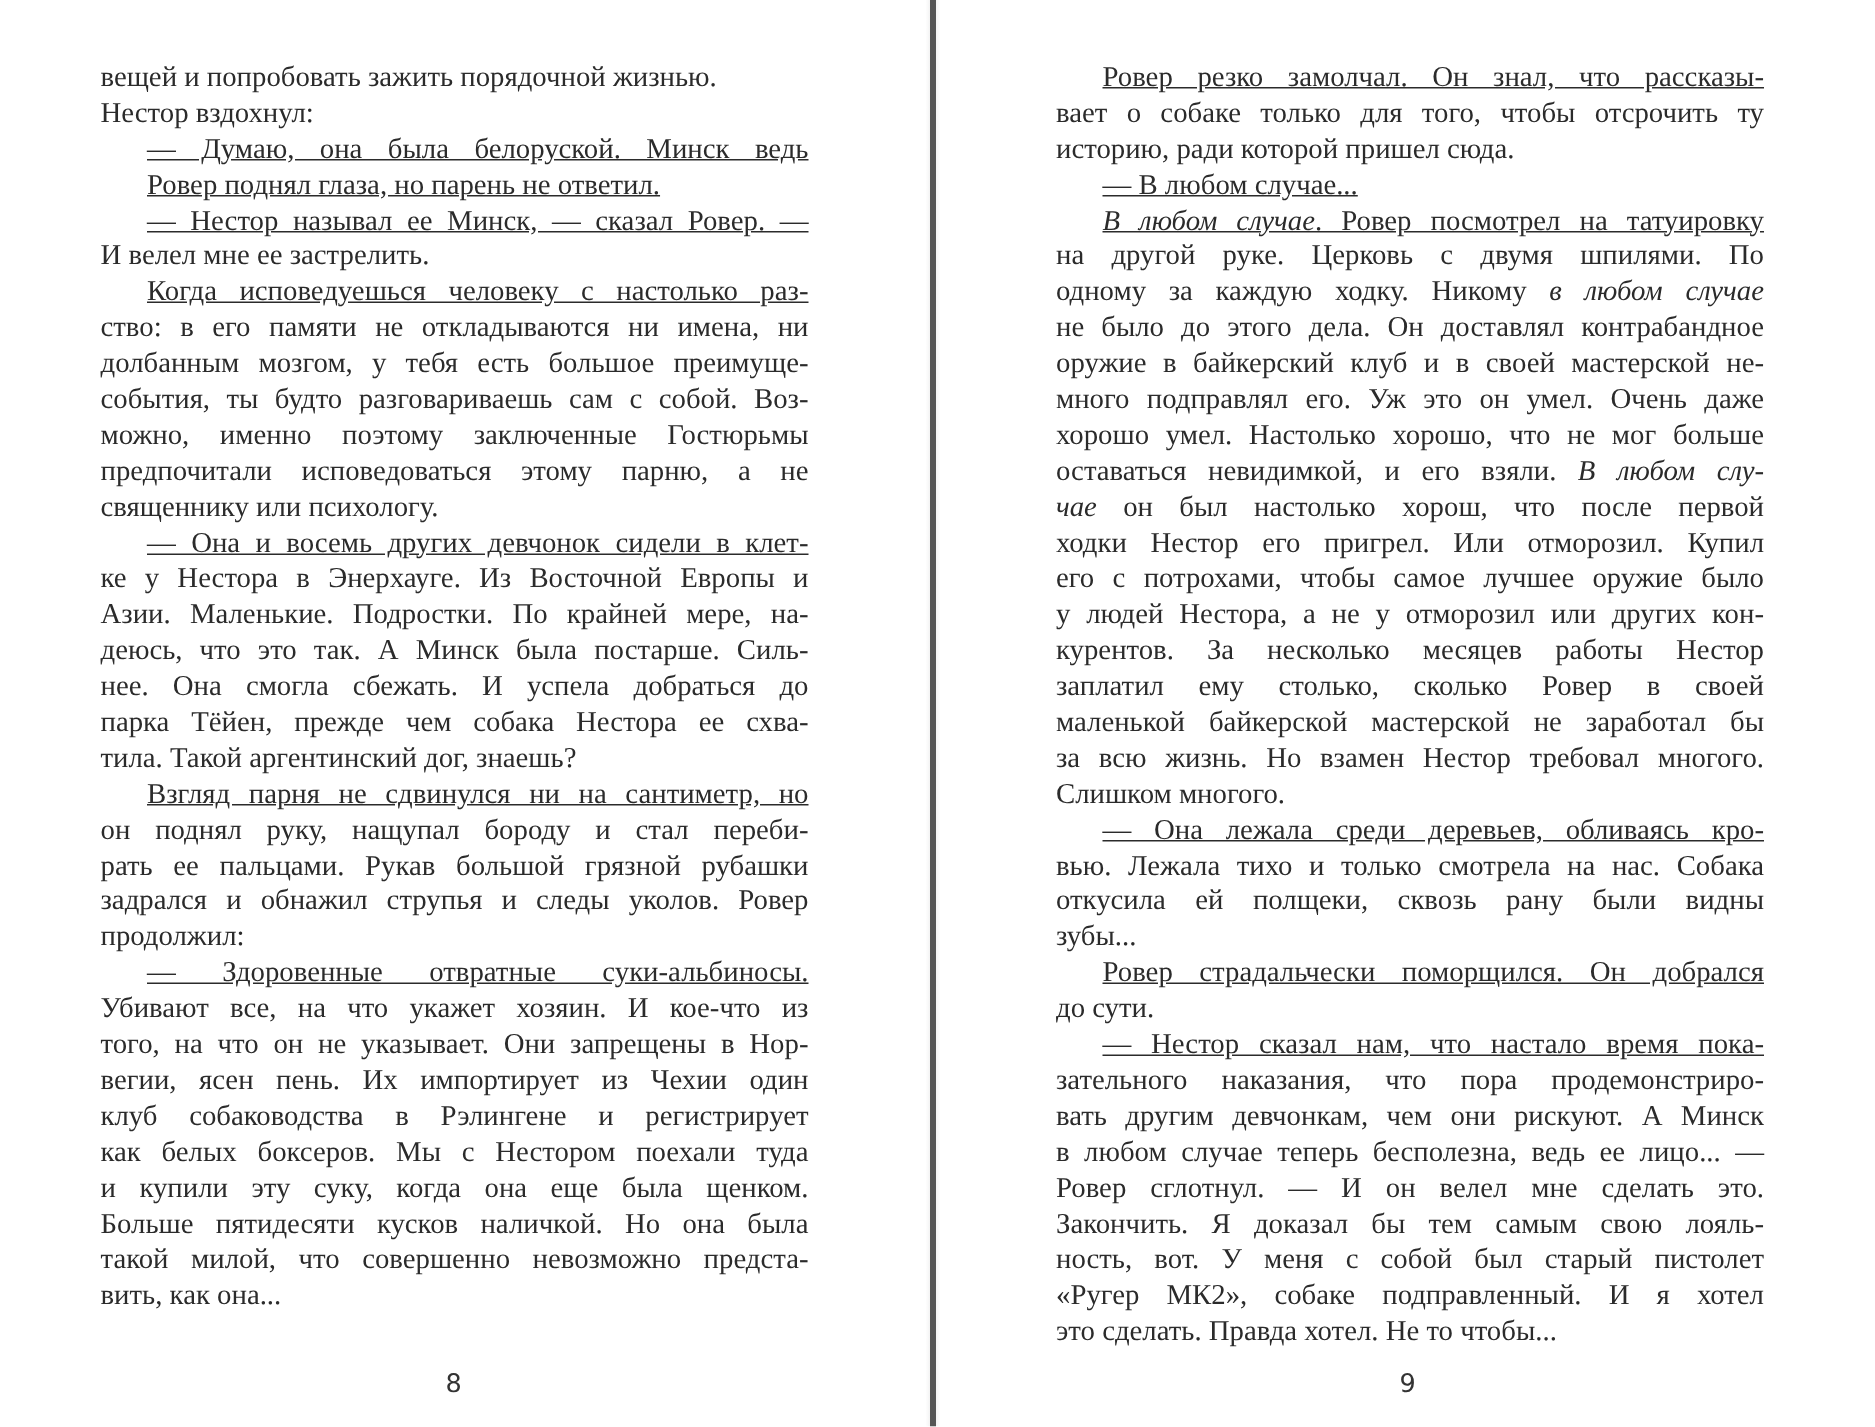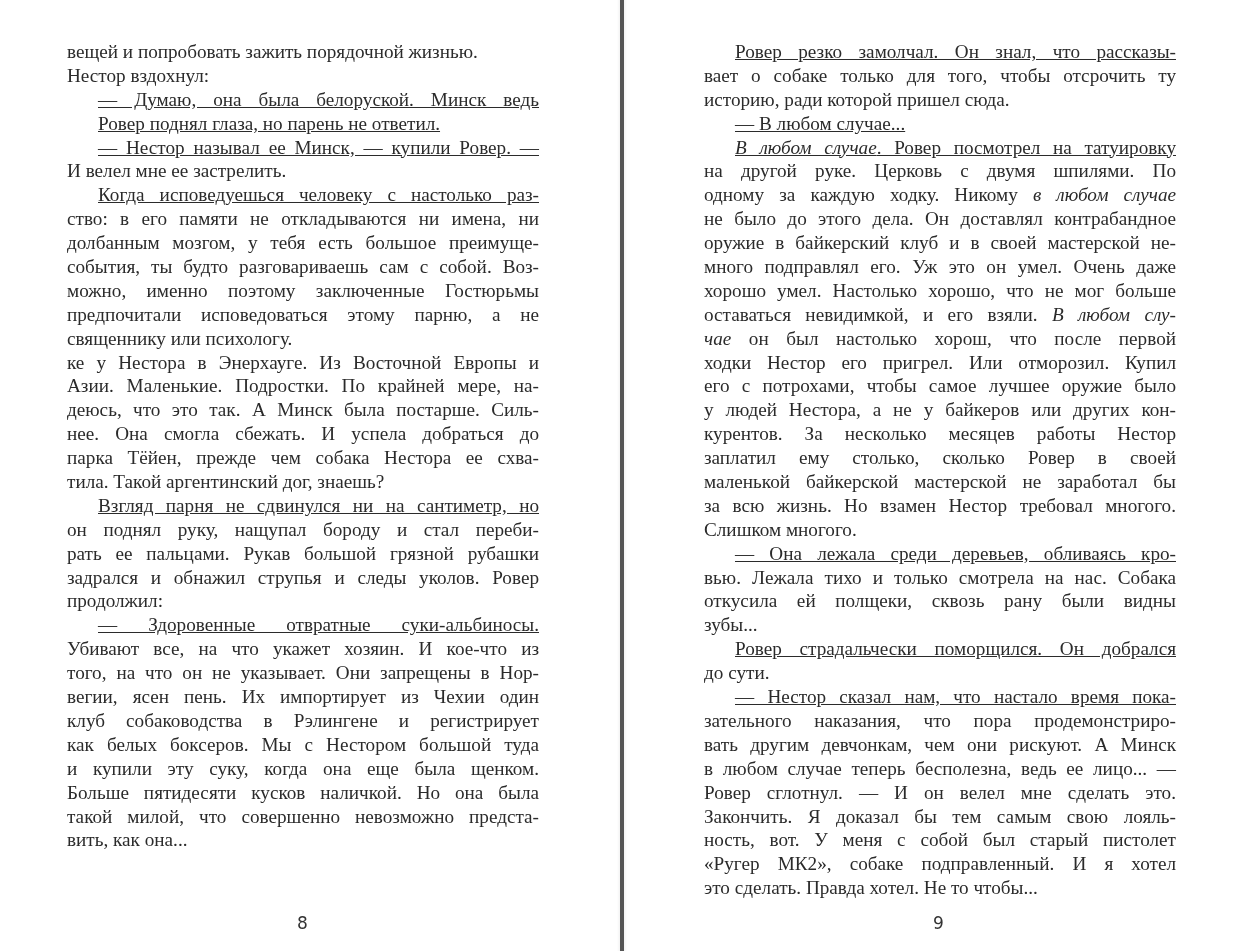--- a/index.html
+++ b/index.html
@@ -30,46 +30,47 @@
 <body>
 
 <div class="spine-shadow"></div>
 <div class="spine"></div>
 
 <div class="page" id="page-left">
     <div class="line last">вещей и попробовать зажить порядочной жизнью.</div>
     <div class="line last">Нестор вздохнул:</div>
     <div class="line indent">— Думаю, она была белоруской. Минск ведь</div>
     <div class="line indent last">Ровер поднял глаза, но парень не ответил.</div>
-    <div class="line indent">— Нестор называл ее Минск, — купили Ровер. —</div>
+    <div class="line indent">— Нестор называл ее Минск, — сказал Ровер. —</div>
     <div class="line last">И велел мне ее застрелить.</div>
     <div class="line indent">Когда исповедуешься человеку с настолько раз-</div>
     <div class="line">ство: в его памяти не откладываются ни имена, ни</div>
     <div class="line">долбанным мозгом, у тебя есть большое преимуще-</div>
     <div class="line">события, ты будто разговариваешь сам с собой. Воз-</div>
     <div class="line">можно, именно поэтому заключенные Гостюрьмы</div>
     <div class="line">предпочитали исповедоваться этому парню, а не</div>
     <div class="line last">священнику или психологу.</div>
+    <div class="line indent">— Она и восемь других девчонок сидели в клет-</div>
     <div class="line">ке у Нестора в Энерхауге. Из Восточной Европы и</div>
     <div class="line">Азии. Маленькие. Подростки. По крайней мере, на-</div>
     <div class="line">деюсь, что это так. А Минск была постарше. Силь-</div>
     <div class="line">нее. Она смогла сбежать. И успела добраться до</div>
     <div class="line">парка Тёйен, прежде чем собака Нестора ее схва-</div>
     <div class="line last">тила. Такой аргентинский дог, знаешь?</div>
     <div class="line indent">Взгляд парня не сдвинулся ни на сантиметр, но</div>
     <div class="line">он поднял руку, нащупал бороду и стал переби-</div>
     <div class="line">рать ее пальцами. Рукав большой грязной рубашки</div>
     <div class="line">задрался и обнажил струпья и следы уколов. Ровер</div>
     <div class="line last">продолжил:</div>
     <div class="line indent">— Здоровенные отвратные суки-альбиносы.</div>
     <div class="line">Убивают все, на что укажет хозяин. И кое-что из</div>
     <div class="line">того, на что он не указывает. Они запрещены в Нор-</div>
     <div class="line">вегии, ясен пень. Их импортирует из Чехии один</div>
     <div class="line">клуб собаководства в Рэлингене и регистрирует</div>
-    <div class="line">как белых боксеров. Мы с Нестором большой туда</div>
+    <div class="line">как белых боксеров. Мы с Нестором поехали туда</div>
     <div class="line">и купили эту суку, когда она еще была щенком.</div>
     <div class="line">Больше пятидесяти кусков наличкой. Но она была</div>
     <div class="line">такой милой, что совершенно невозможно предста-</div>
     <div class="line last">вить, как она...</div>
   </div>
 <div class="pnum" id="pnum-left">8</div>
 
 <div class="page" id="page-right">
     <div class="line indent">Ровер резко замолчал. Он знал, что рассказы-</div>
     <div class="line">вает о собаке только для того, чтобы отсрочить ту</div>
@@ -79,21 +80,21 @@
     <div class="line">на другой руке. Церковь с двумя шпилями. По</div>
     <div class="line">одному за каждую ходку. Никому <i>в любом случае</i></div>
     <div class="line">не было до этого дела. Он доставлял контрабандное</div>
     <div class="line">оружие в байкерский клуб и в своей мастерской не-</div>
     <div class="line">много подправлял его. Уж это он умел. Очень даже</div>
     <div class="line">хорошо умел. Настолько хорошо, что не мог больше</div>
     <div class="line">оставаться невидимкой, и его взяли. <i>В любом слу-</i></div>
     <div class="line"><i>чае</i> он был настолько хорош, что после первой</div>
     <div class="line">ходки Нестор его пригрел. Или отморозил. Купил</div>
     <div class="line">его с потрохами, чтобы самое лучшее оружие было</div>
-    <div class="line">у людей Нестора, а не у байкеров или других кон-</div>
+    <div class="line">у людей Нестора, а не у отморозил или других кон-</div>
     <div class="line">курентов. За несколько месяцев работы Нестор</div>
     <div class="line">заплатил ему столько, сколько Ровер в своей</div>
     <div class="line">маленькой байкерской мастерской не заработал бы</div>
     <div class="line">за всю жизнь. Но взамен Нестор требовал многого.</div>
     <div class="line last">Слишком многого.</div>
     <div class="line indent">— Она лежала среди деревьев, обливаясь кро-</div>
     <div class="line">вью. Лежала тихо и только смотрела на нас. Собака</div>
     <div class="line">откусила ей полщеки, сквозь рану были видны</div>
     <div class="line last">зубы...</div>
     <div class="line indent">Ровер страдальчески поморщился. Он добрался</div>

